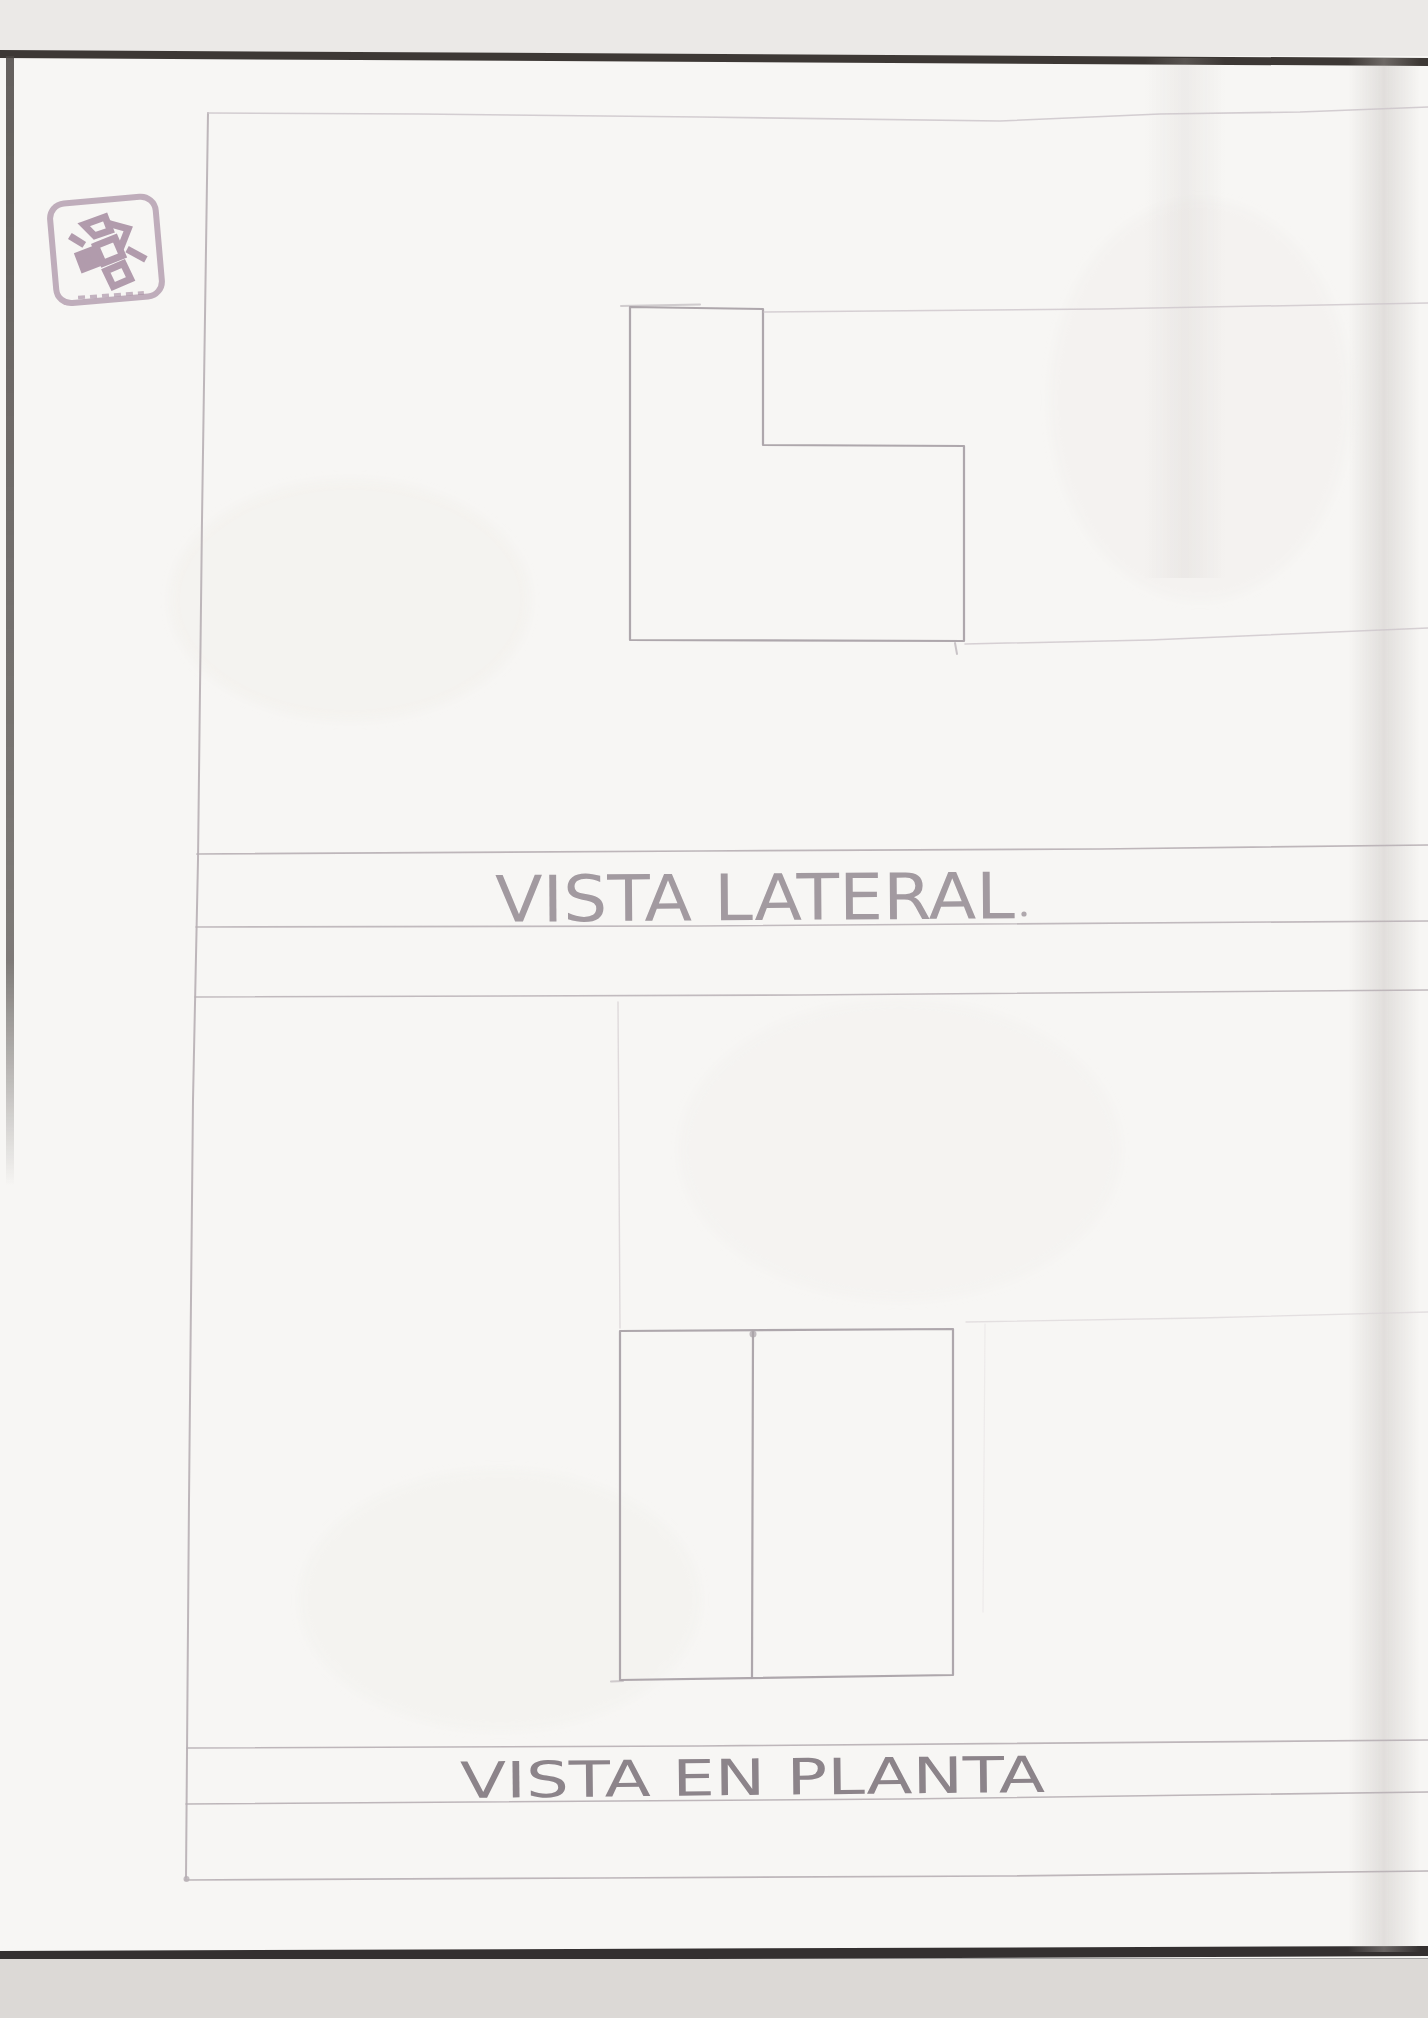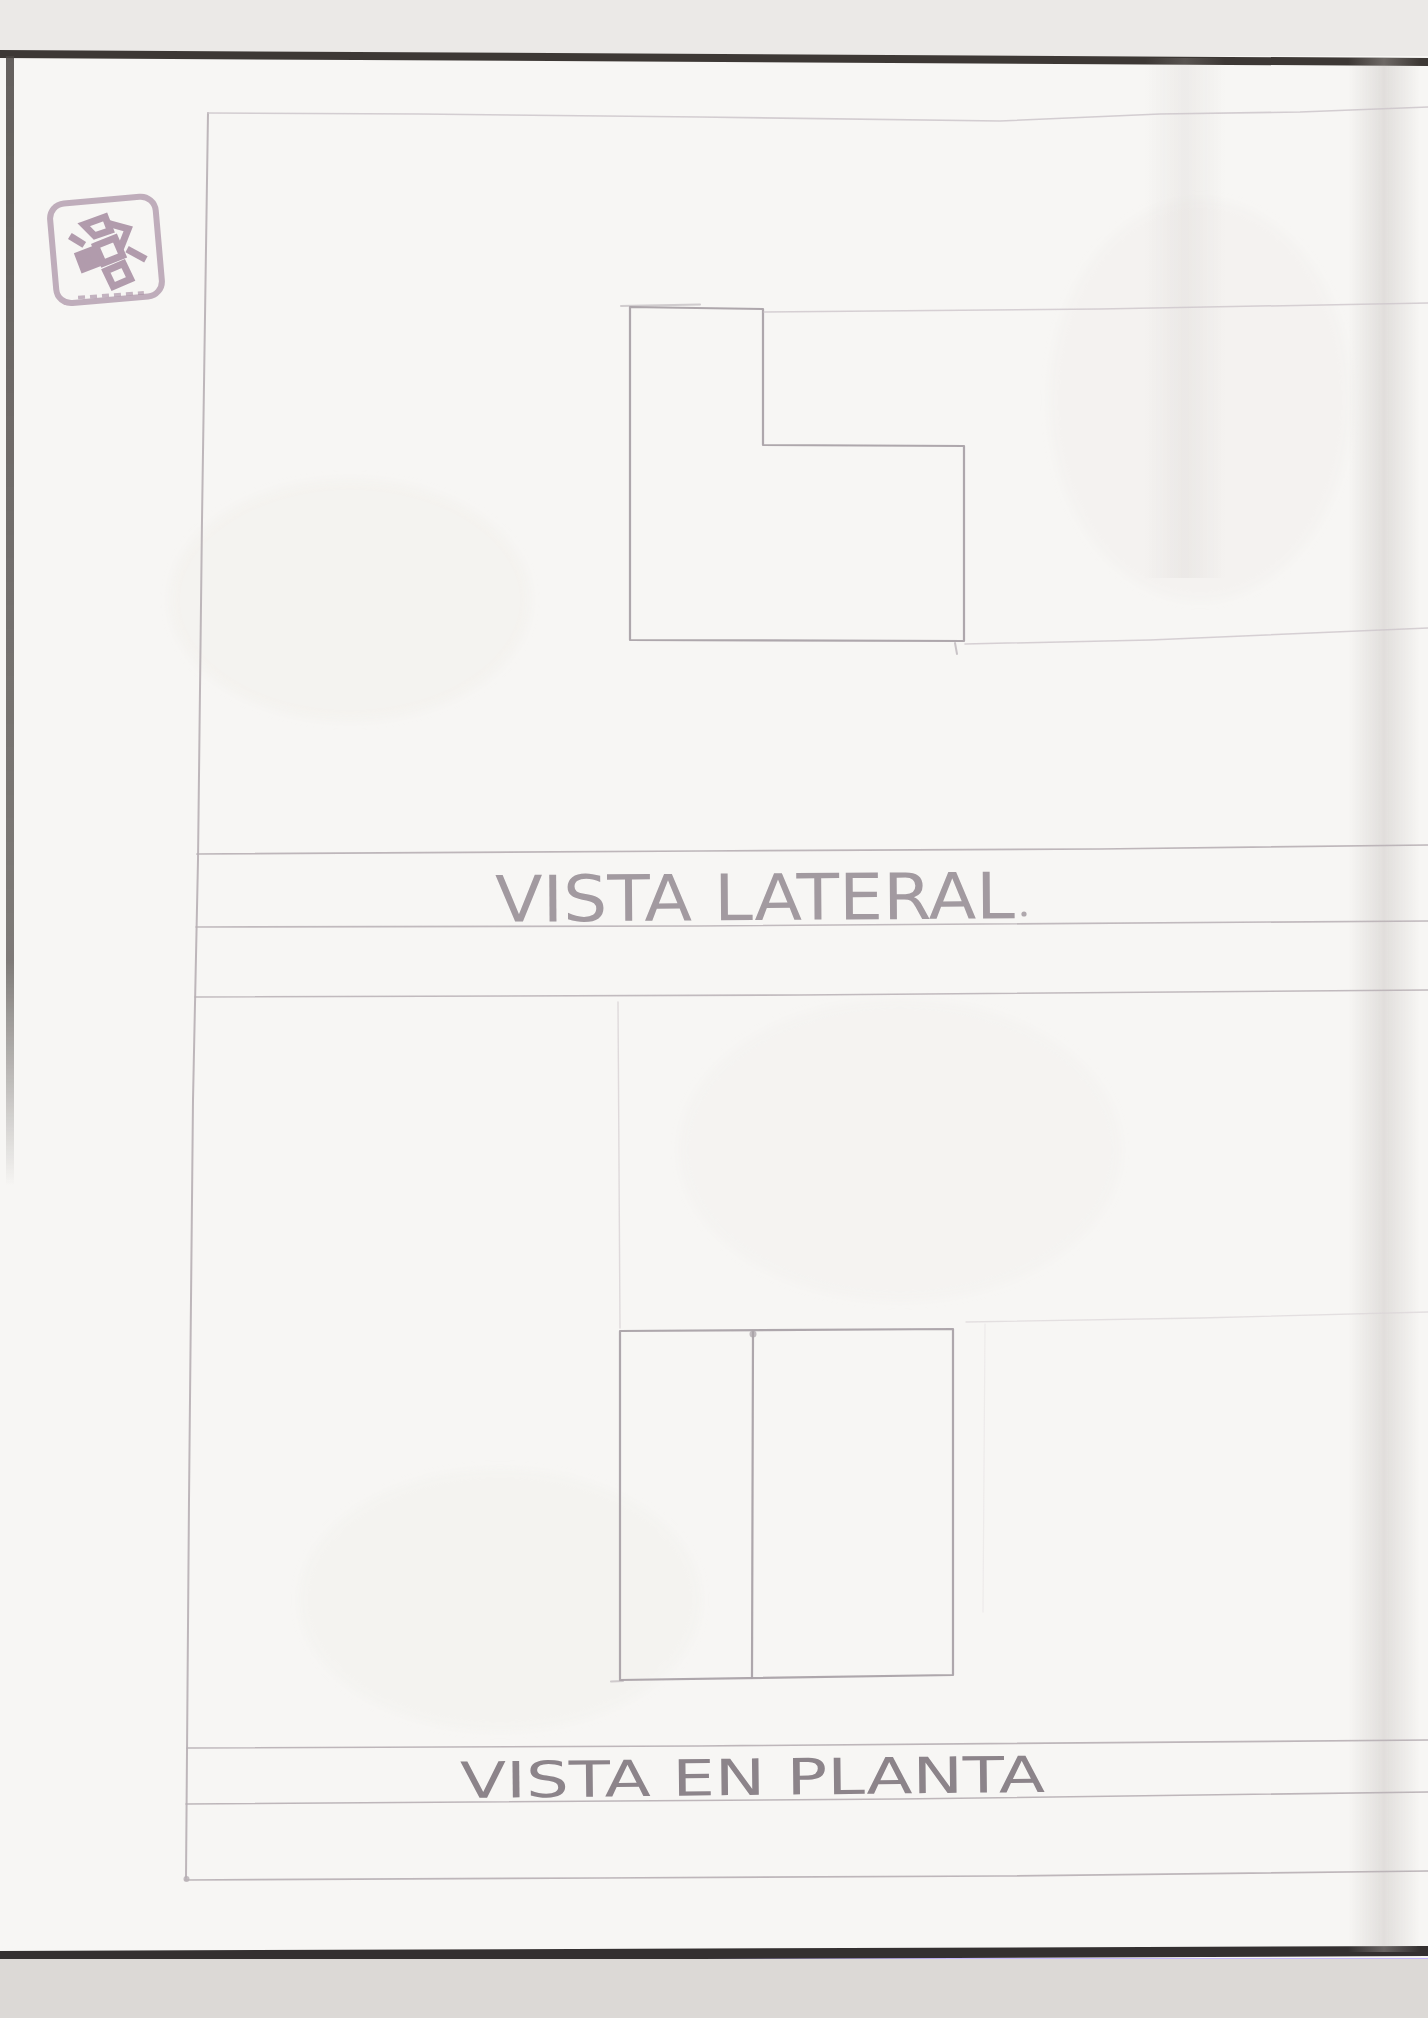--- a/index.html
+++ b/index.html
@@ -6,21 +6,21 @@
     margin: 0;
     padding: 0;
     background: #e7e5e2;
     font-family: "DejaVu Sans", sans-serif;
   }
   #canvas {
     position: relative;
     width: 1428px;
     height: 2018px;
     overflow: hidden;
-    background: #c4b5fd;
+    background: #a3a3a3;
   }
   #scan-svg {
     position: absolute;
     left: 0;
     top: 0;
     display: block;
   }
   text {
     font-family: "DejaVu Sans", sans-serif;
   }

